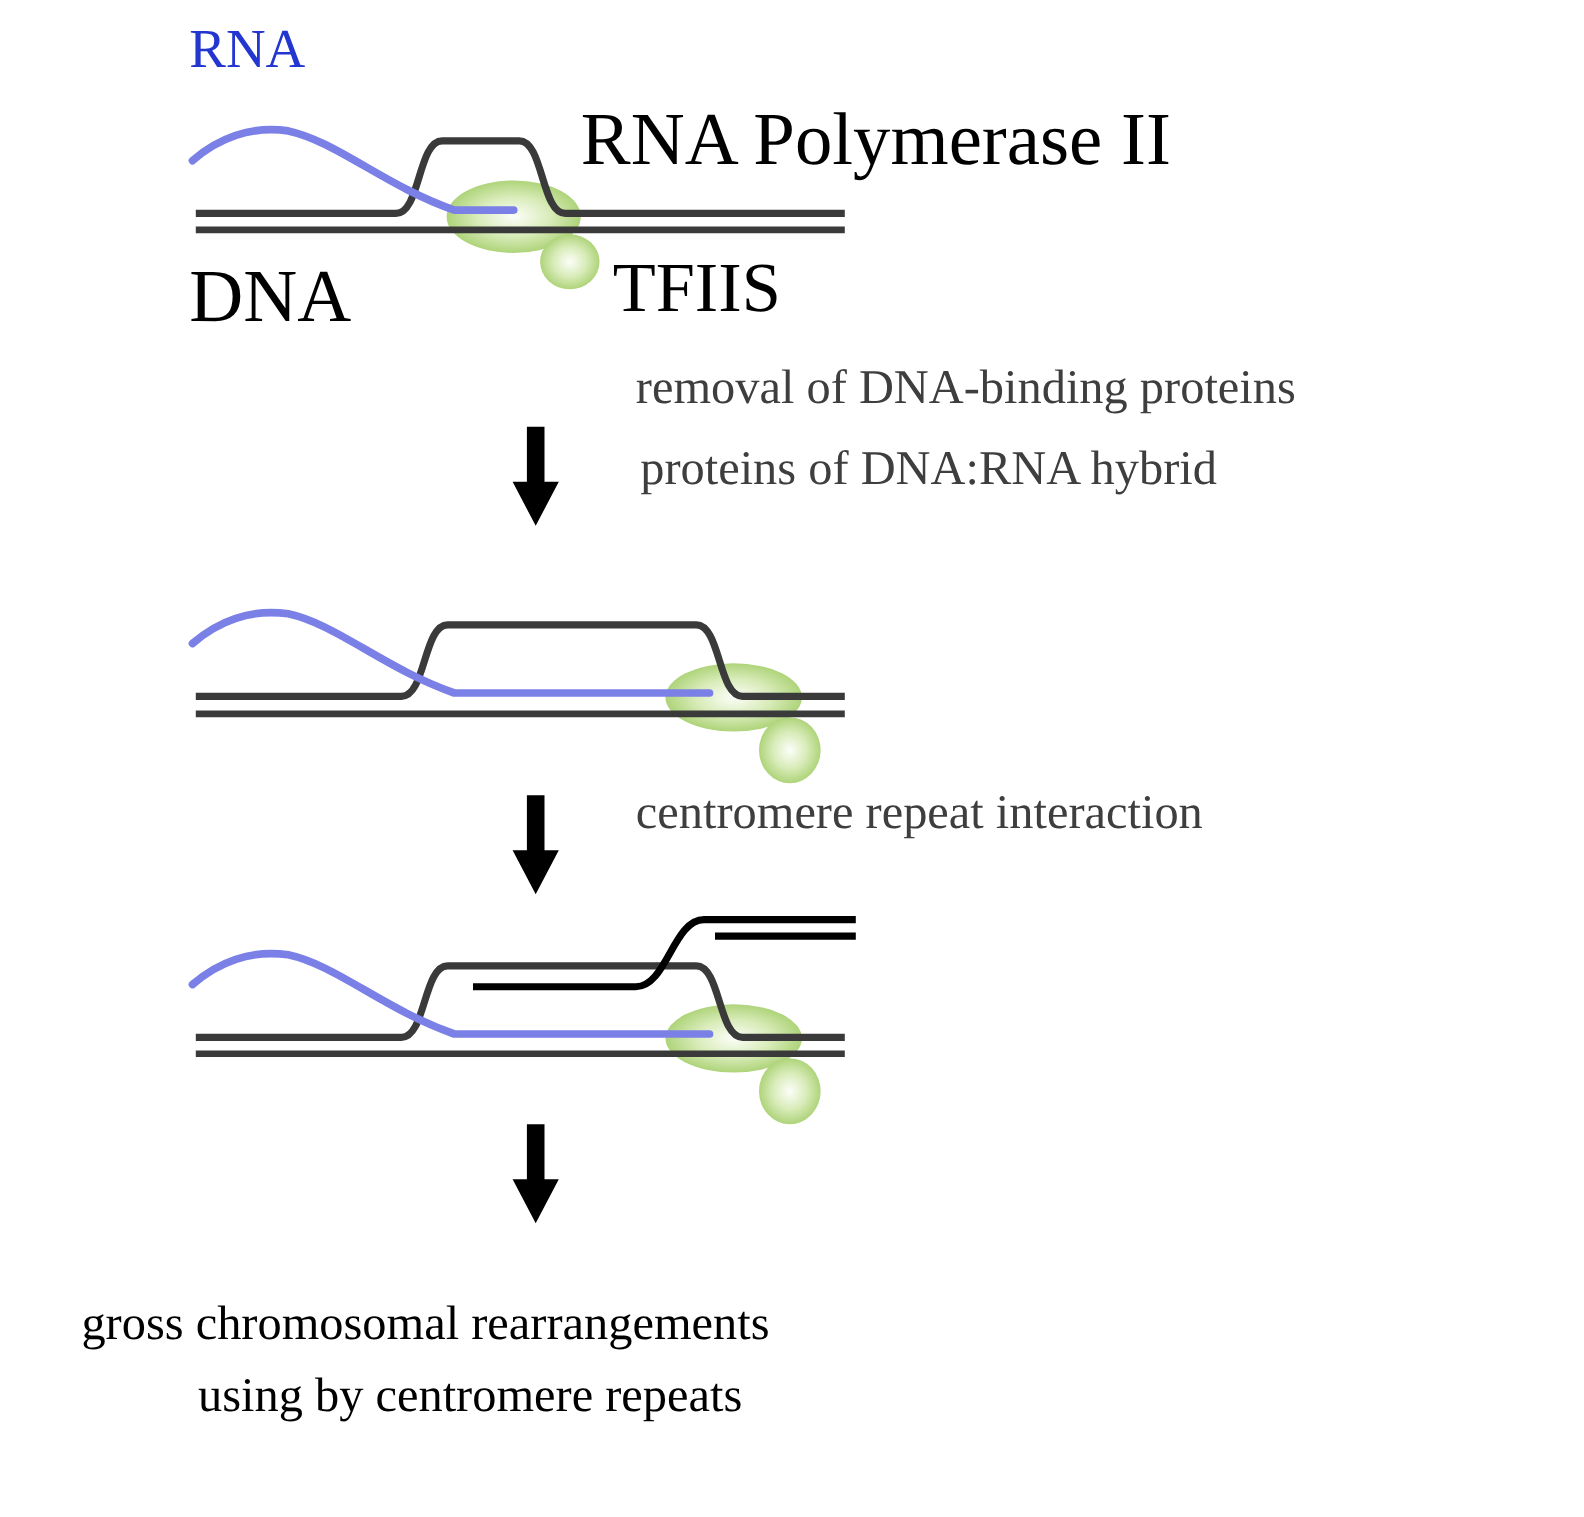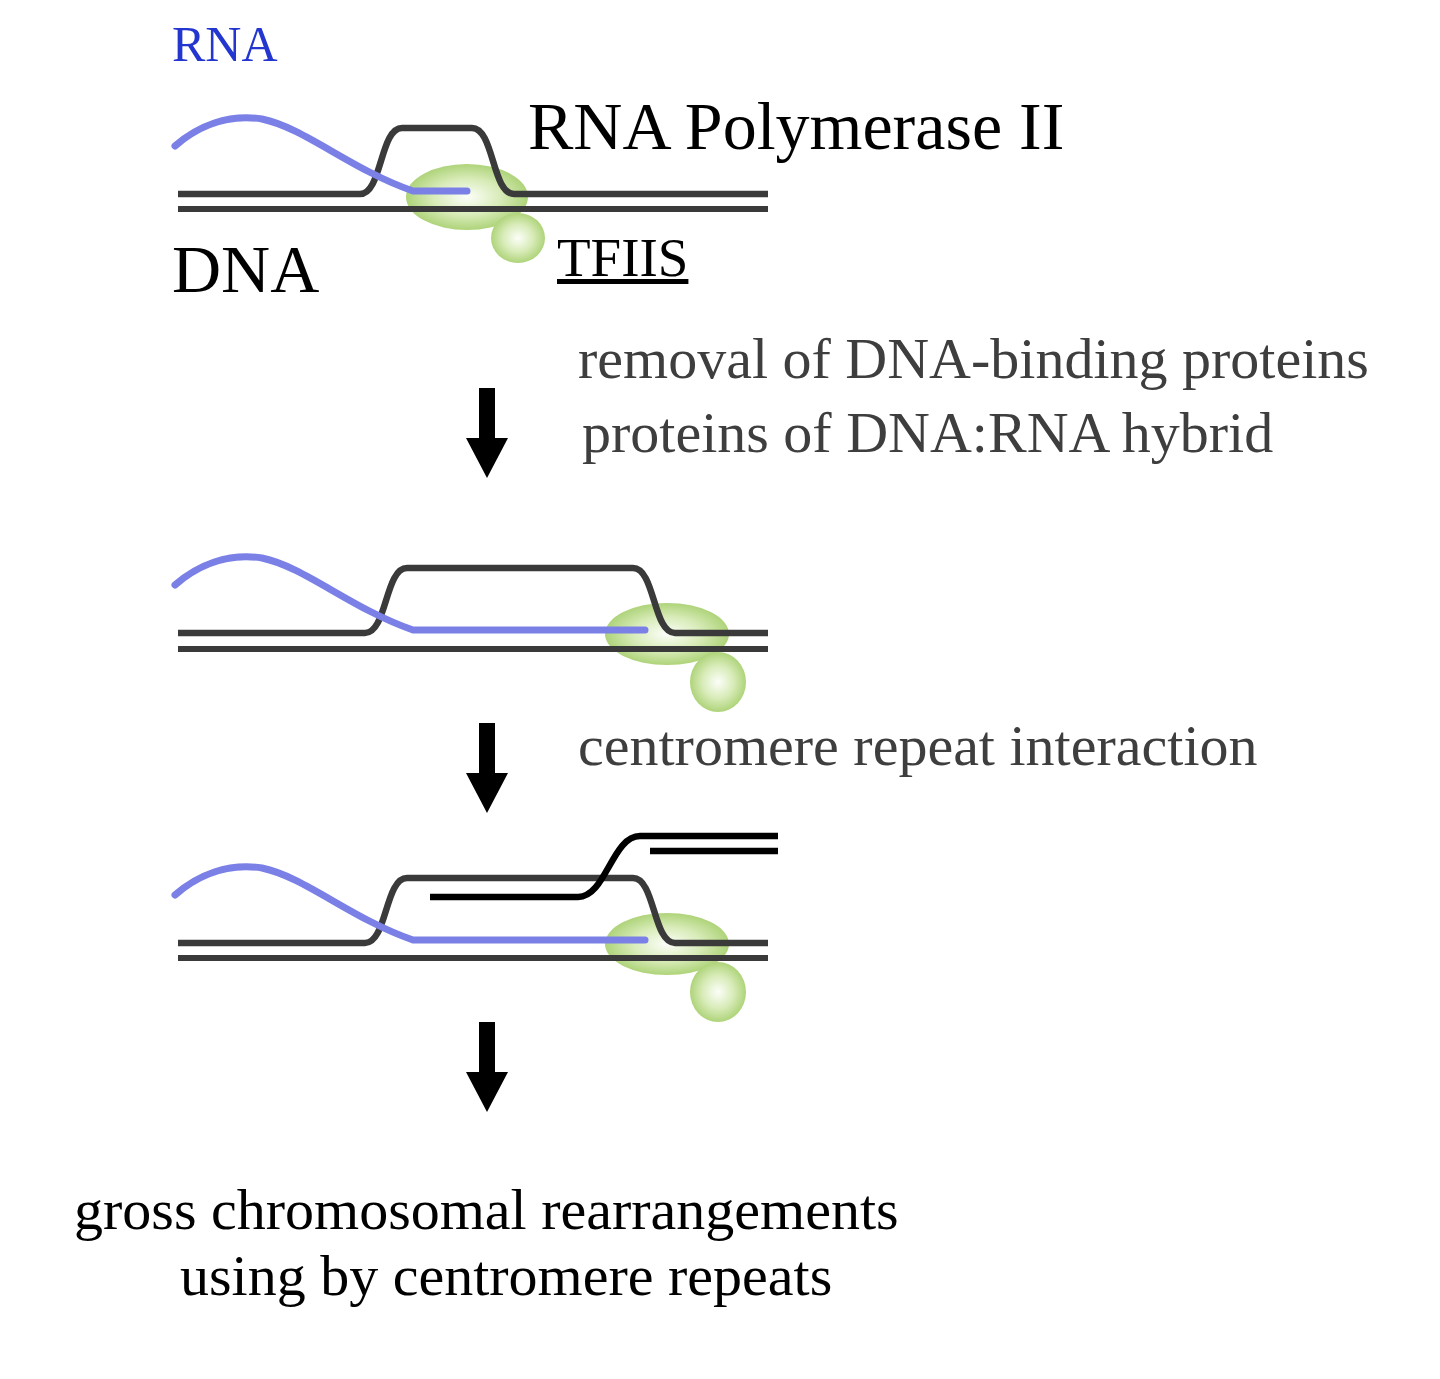--- a/index.html
+++ b/index.html
@@ -6,22 +6,22 @@
   #stage{position:relative;width:1440px;height:1379px;background:#ffffff;overflow:hidden;
          font-family:"Liberation Serif","DejaVu Serif",serif;}
   #stage svg{position:absolute;left:0;top:0;}
   .lbl{position:absolute;line-height:1;white-space:nowrap;
        font-family:"Liberation Serif","DejaVu Serif",serif;}
   .c-blue{color:#2336cf;}
   .c-black{color:#000000;}
   .c-gray{color:#3e3e3e;}
   .fs60{font-size:50px;}
   .fs56{font-size:68px;}
-  .fs55{font-size:55px;text-decoration:underline;}
-  .fs58{font-size:58px;}
+  .fs55{font-size:64px;}
+  .fs58{font-size:44px;}
 </style>
 </head>
 <body>
 
 <div id="stage">
 
   <svg width="1440" height="1379" viewBox="0 0 1440 1379">
     <defs>
       <radialGradient id="tfiisGrad" cx="50%" cy="50%" r="60%">
         <stop offset="0%" stop-color="#fcfef9"></stop>

